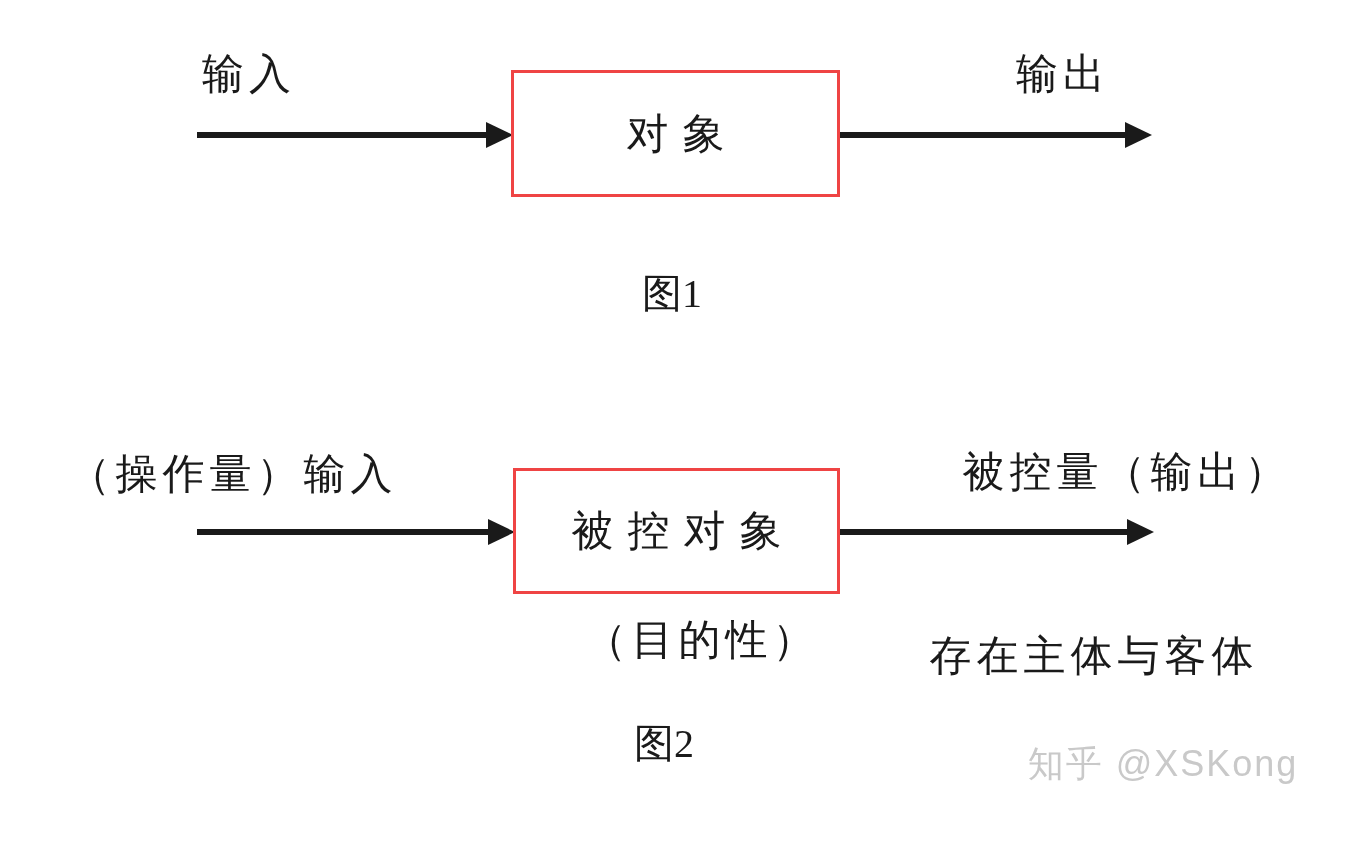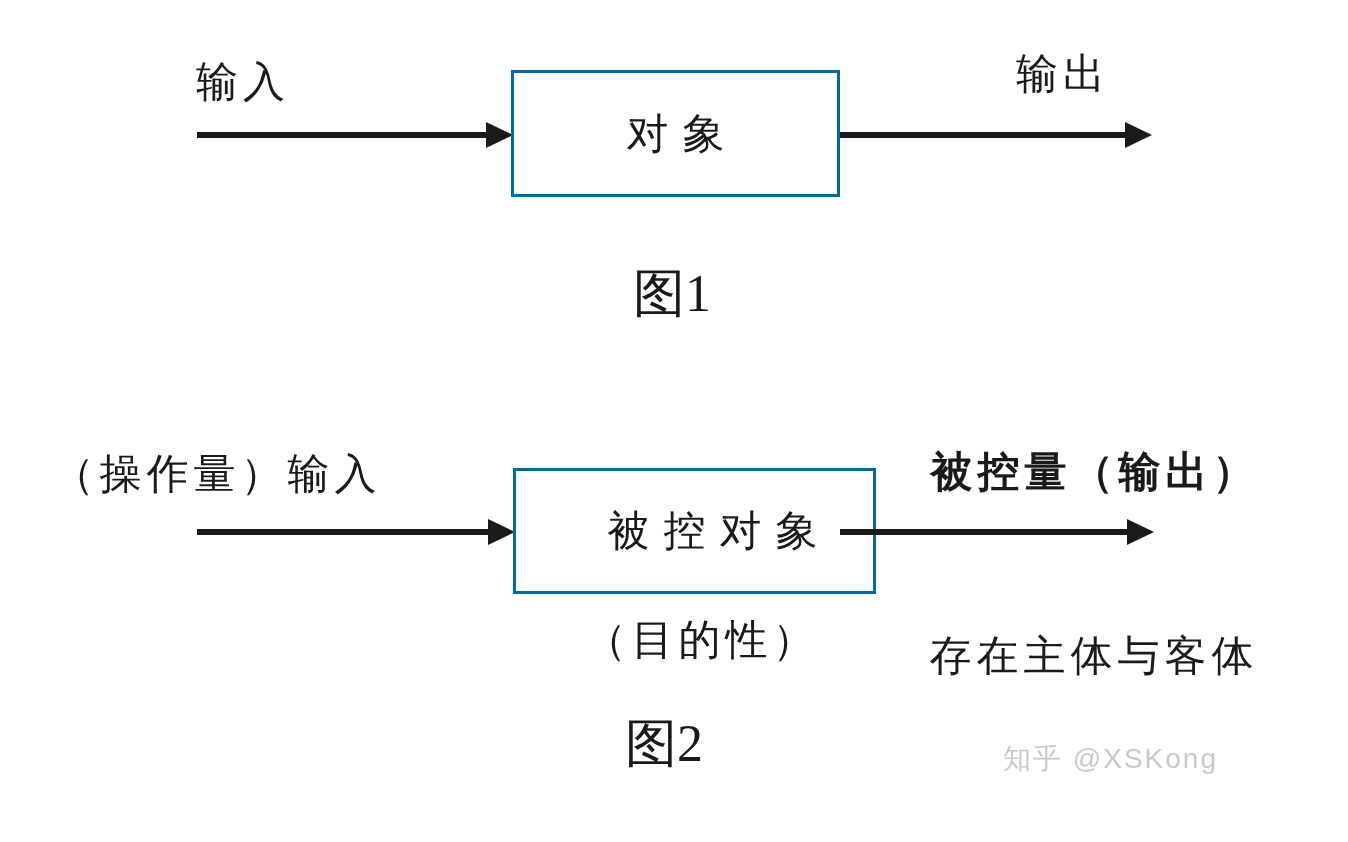--- a/index.html
+++ b/index.html
@@ -20,27 +20,27 @@
     text-align: center;
     font-size: 42px;
     letter-spacing: 5px;
     line-height: 56px;
     color: #1a1a1a;
     white-space: nowrap;
   }
   .caption {
     position: absolute;
     text-align: center;
-    font-size: 52px;
+    font-size: 40px;
     line-height: 48px;
     color: #1a1a1a;
   }
   .box {
     position: absolute;
-    border: 3px solid #0369a1;
+    border: 3px solid #ef4444;
     background: #ffffff;
     display: flex;
     align-items: center;
     justify-content: center;
   }
   .box span {
     font-size: 42px;
     letter-spacing: 14px;
     text-indent: 14px;
     color: #1a1a1a;
@@ -57,40 +57,41 @@
   .arrow .head {
     position: absolute;
     right: 0; top: 0;
     width: 0; height: 0;
     border-left: 27px solid #1a1a1a;
     border-top: 13px solid transparent;
     border-bottom: 13px solid transparent;
     display: block;
   }
   
-  .f1-input-label  { left: 123px; top: 46px;  width: 240px; margin-top: 8px; }
+  .f1-input-label  { left: 129px; top: 46px;  width: 240px; }
   .f1-output-label { left: 943px; top: 46px;  width: 240px; }
   .f1-arrow-in     { left: 197px; top: 122px; width: 316px; }
   .f1-arrow-out    { left: 840px; top: 122px; width: 312px; }
   .f1-box          { left: 511px; top: 70px;  width: 323px; height: 121px; }
   .f1-caption      { left: 572px; top: 270px; width: 200px; }
   
-  .f2-input-label  { left: 17px;  top: 446px; width: 400px; }
-  .f2-output-label { left: 895px; top: 444px; width: 400px; font-weight: bold; }
+  .f2-input-label  { left: 33px;  top: 446px; width: 400px; }
+  .f2-output-label { left: 927px; top: 444px; width: 400px; }
   .f2-arrow-in     { left: 197px; top: 519px; width: 318px; }
   .f2-arrow-out    { left: 840px; top: 519px; width: 314px; }
-  .f2-box          { left: 513px; top: 468px; width: 321px; height: 120px; padding-left: 36px; }
+  .f2-box          { left: 513px; top: 468px; width: 321px; height: 120px; }
   .f2-purpose      { left: 502px; top: 612px; width: 400px; }
   .f2-side-note    { left: 894px; top: 628px; width: 400px; }
   .f2-caption      { left: 564px; top: 720px; width: 200px; }
   
   .watermark {
     position: absolute;
     left: 1003px; top: 740px; width: 320px;
-    font-size: 28px;
+    text-align: center;
+    font-size: 36px;
     letter-spacing: 2px;
     color: #c9c9c9;
     font-family: "Liberation Sans", "DejaVu Sans", sans-serif;
     white-space: nowrap;
   }
 </style>
 </head>
 <body>
 
 <div class="canvas">

